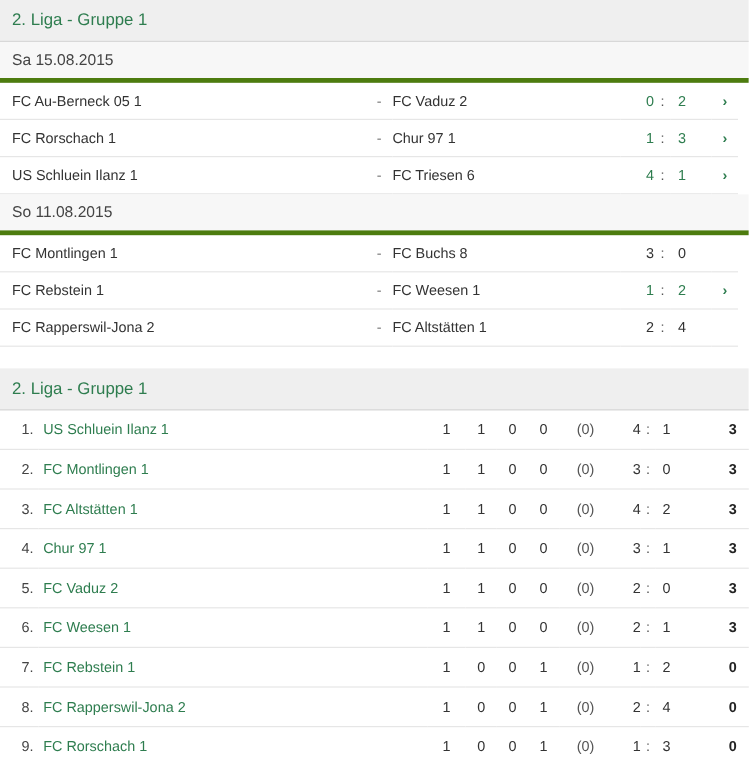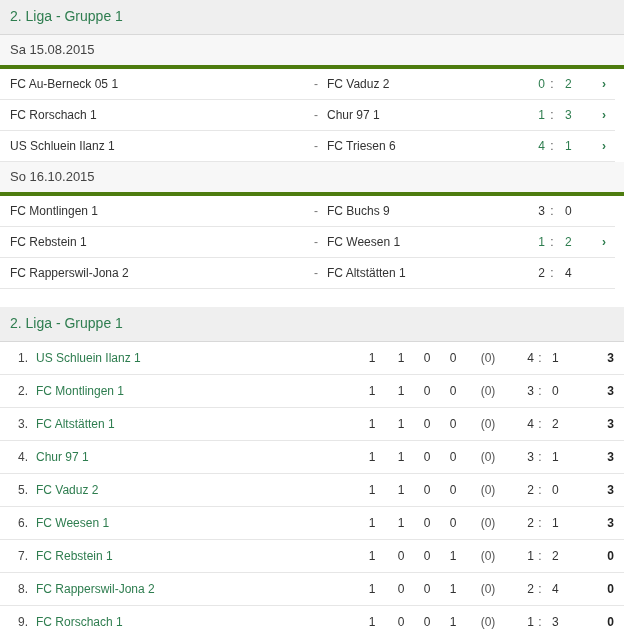--- a/index.html
+++ b/index.html
@@ -150,27 +150,27 @@
             <td class="c-home">US Schluein Ilanz 1</td>
             <td class="c-dash">-</td>
             <td class="c-away">FC Triesen 6</td>
             <td class="c-gh score-green">4</td>
             <td class="c-colon">:</td>
             <td class="c-ga score-green">1</td>
             <td class="c-arrow"><span class="arrow-link">›</span></td>
           </tr>
         </tbody>
       </table>
-      <div class="date-row">So 16.10.2015</div>
+      <div class="date-row">So 11.08.2015</div>
       <table class="matches">
         <tbody>
           <tr>
             <td class="c-home">FC Montlingen 1</td>
             <td class="c-dash">-</td>
-            <td class="c-away">FC Buchs 9</td>
+            <td class="c-away">FC Buchs 8</td>
             <td class="c-gh score-dark">3</td>
             <td class="c-colon">:</td>
             <td class="c-ga score-dark">0</td>
             <td class="c-arrow"></td>
           </tr>
           <tr>
             <td class="c-home">FC Rebstein 1</td>
             <td class="c-dash">-</td>
             <td class="c-away">FC Weesen 1</td>
             <td class="c-gh score-green">1</td>

